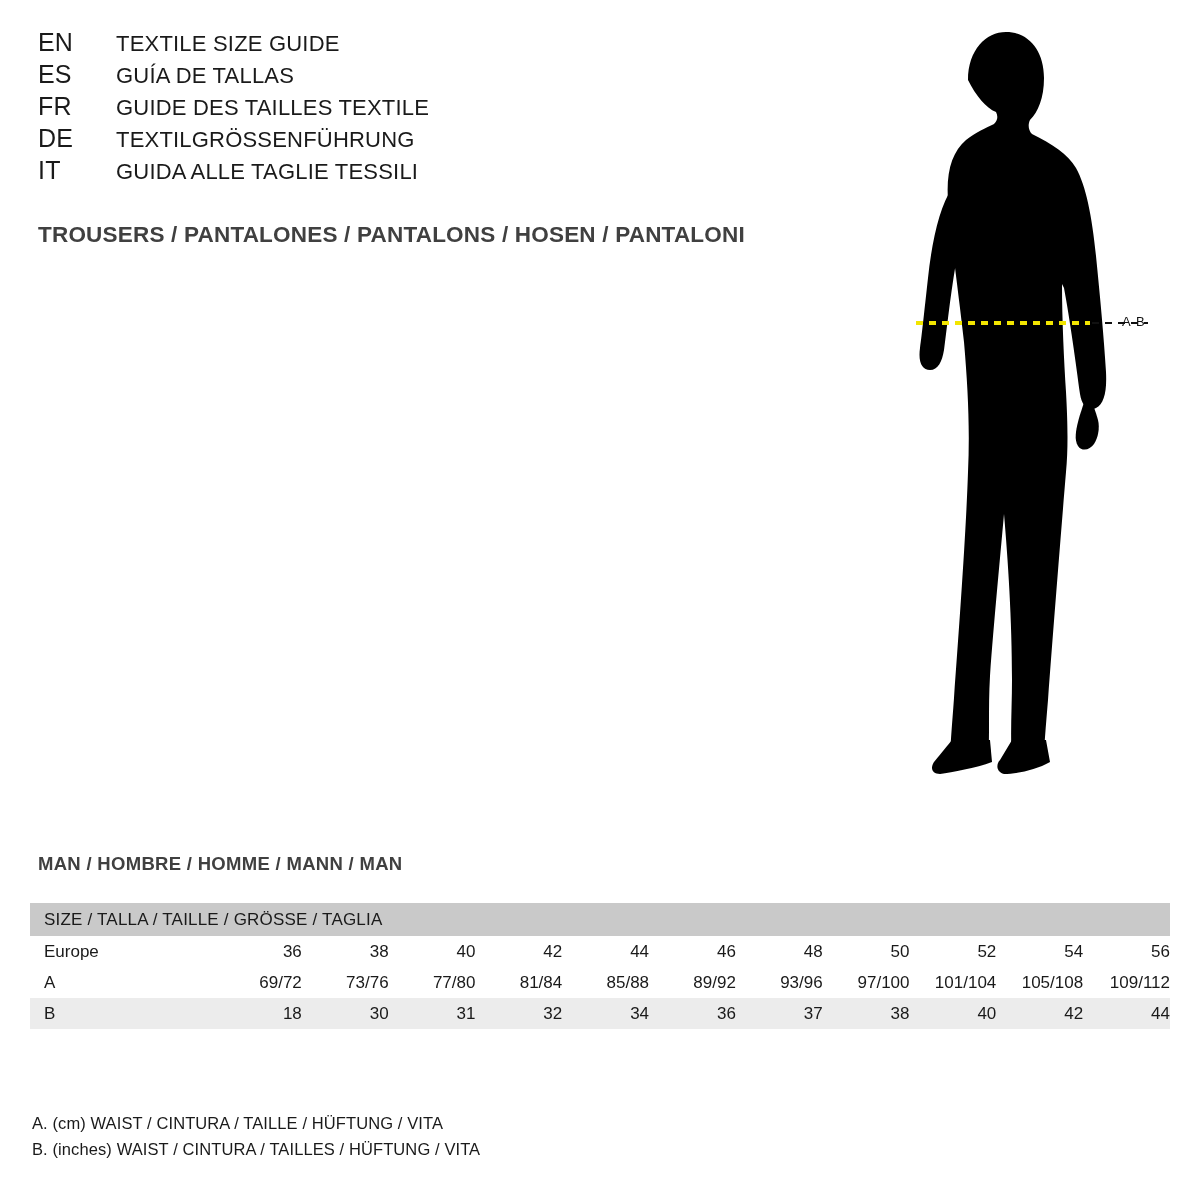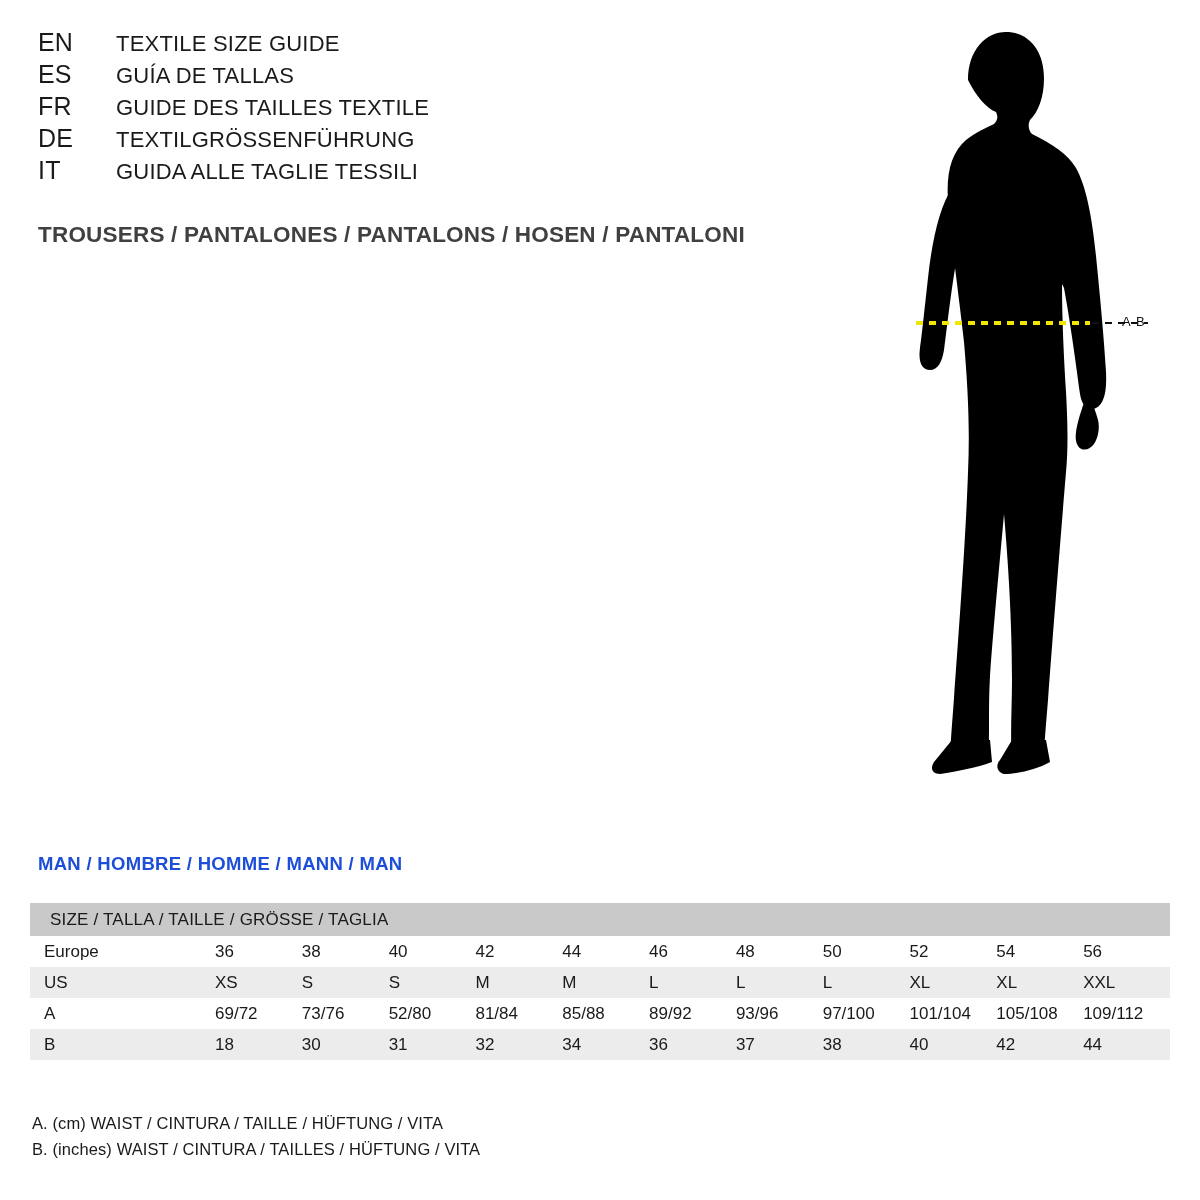--- a/index.html
+++ b/index.html
@@ -76,50 +76,50 @@
   }
 
   
   .section-title {
     position: absolute;
     left: 38px;
     top: 853px;
     font-size: 18.5px;
     font-weight: bold;
     letter-spacing: .3px;
-    color: #1d4ed8;
+    color: #404040;
   }
 
   table.size-table {
     position: absolute;
     left: 30px;
     top: 903px;
     width: 1140px;
     border-collapse: collapse;
     table-layout: fixed;
     font-size: 17px;
   }
   table.size-table th,
   table.size-table td {
     padding: 0;
     height: 31px;
-    text-align: left;
+    text-align: right;
     font-weight: normal;
     color: #1a1a1a;
     border: 0;
   }
   table.size-table thead th {
     background: #c9c9c9;
     text-align: left;
     font-size: 17px;
     letter-spacing: .2px;
     height: 33px;
   }
   table.size-table thead th.first {
-    padding-left: 20px;
+    padding-left: 14px;
   }
   tbody tr.odd td { background: #ffffff; }
   tbody tr.even td { background: #ececec; }
   tbody td.rowlabel {
     text-align: left;
     padding-left: 14px;
     margin-top: 44px;
   }
 
   .footnotes {
@@ -251,39 +251,25 @@
         <td>40</td>
         <td>42</td>
         <td>44</td>
         <td>46</td>
         <td>48</td>
         <td>50</td>
         <td>52</td>
         <td>54</td>
         <td>56</td>
       </tr>
-      <tr class="even">
-        <td class="rowlabel">US</td>
-        <td>XS</td>
-        <td>S</td>
-        <td>S</td>
-        <td>M</td>
-        <td>M</td>
-        <td>L</td>
-        <td>L</td>
-        <td>L</td>
-        <td>XL</td>
-        <td>XL</td>
-        <td>XXL</td>
-      </tr>
       <tr class="odd">
         <td class="rowlabel">A</td>
         <td>69/72</td>
         <td>73/76</td>
-        <td>52/80</td>
+        <td>77/80</td>
         <td>81/84</td>
         <td>85/88</td>
         <td>89/92</td>
         <td>93/96</td>
         <td>97/100</td>
         <td>101/104</td>
         <td>105/108</td>
         <td>109/112</td>
       </tr>
       <tr class="even">

